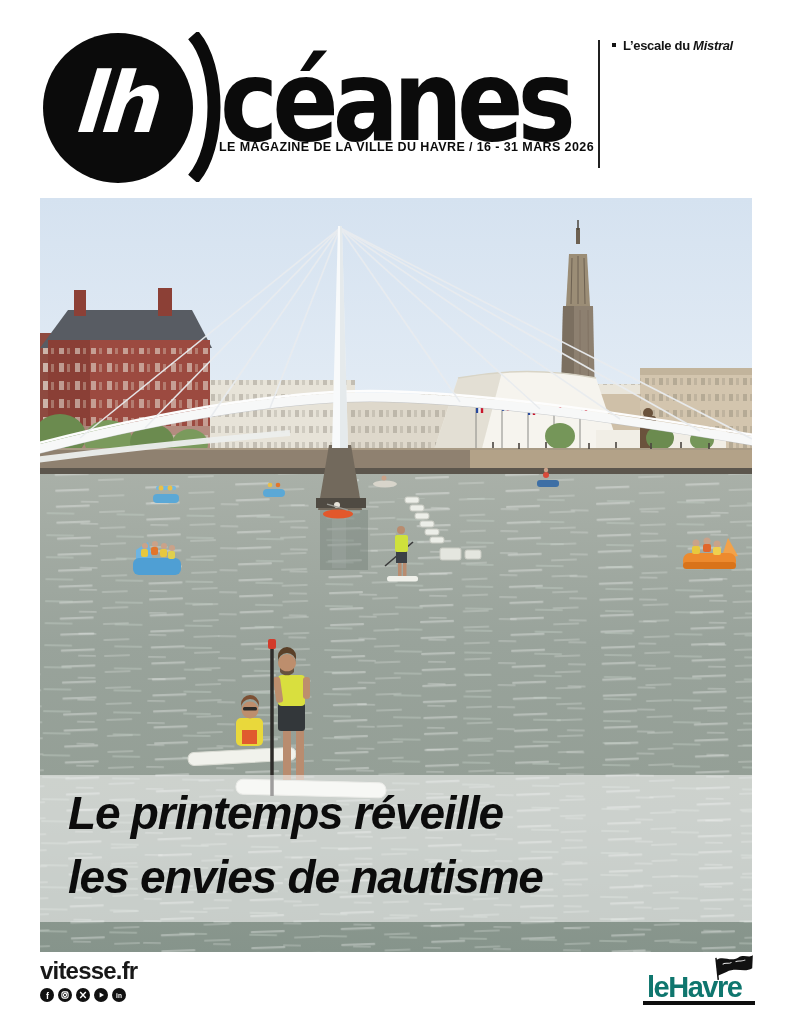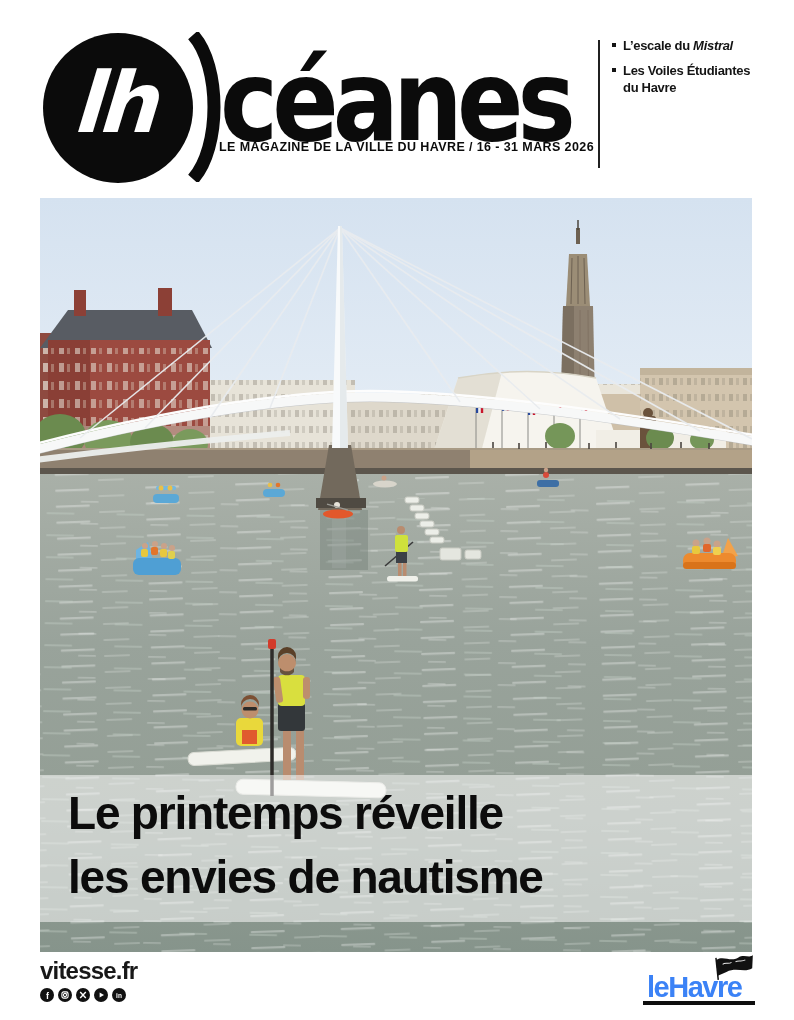--- a/index.html
+++ b/index.html
@@ -20,35 +20,35 @@
   .tagline{left:219px;top:140px;font-size:12.5px;font-weight:700;letter-spacing:.4px;
            color:#0b0b0b;white-space:nowrap;}
   .toc-rule{left:598px;top:40px;width:2px;height:128px;background:#202020;}
   .toc{left:612px;top:37px;width:182px;}
   .toc-item{position:relative;padding-left:11px;font-size:13px;font-weight:700;
             line-height:17px;color:#141414;margin-bottom:8px;letter-spacing:-.3px;}
   .toc-dot{position:absolute;left:0;top:6px;width:3.5px;height:3.5px;background:#141414;}
   .toc-item em{font-style:italic;margin-top:9px;}
 
   
-  .photo{left:40px;top:198px;width:712px;height:754px;}
+  .photo{left:40px;top:198px;width:712px;height:754px;font-style:italic;}
   .photo svg{display:block;}
   .headline-band{left:0;top:577px;width:712px;height:147px;
                  background:rgba(251,252,251,.55);}
   .headline{position:absolute;left:28px;top:6px;font-size:46px;font-weight:800;
             letter-spacing:-1.2px;line-height:64px;color:#0c0c0c;white-space:nowrap;
             font-family:"Liberation Sans",sans-serif;}
 
   
   .site{left:40px;top:957px;font-size:24px;font-weight:800;letter-spacing:-.8px;color:#181818;}
   .social{left:40px;top:988px;display:flex;gap:4px;}
   .sicon{width:14px;height:14px;}
   .city-underline{left:643px;top:1001px;width:112px;height:3.5px;background:#0e0e0e;}
   .city-text{left:647px;top:973px;font-size:29px;font-weight:800;letter-spacing:-1.5px;
-             color:#3b82f6;line-height:29px;}
+             color:#0f766e;line-height:29px;}
   .city-flag{left:714px;top:954px;transform:rotate(-6deg);}
 </style>
 </head>
 <body>
 
 <div class="abs logo-circle">
   <span class="logo-lh">lh</span>
 </div>
 
 <svg class="abs paren" width="40" height="150" viewBox="0 0 40 150">
@@ -56,25 +56,20 @@
 </svg>
 
 <div class="abs mag-title">céanes</div>
 <div class="abs tagline">LE MAGAZINE DE LA VILLE DU HAVRE / 16 - 31 MARS 2026</div>
 
 <div class="abs toc-rule"></div>
 <div class="abs toc">
   <div class="toc-item">
     <span class="toc-dot"></span>
     <span>L’escale du </span><em>Mistral</em>
-  </div>
-  <div class="toc-item">
-    <span class="toc-dot"></span>
-    <span>Les Voiles Étudiantes</span><br>
-    <span>du Havre</span>
   </div>
 </div>
 
 <div class="abs photo">
 <svg width="712" height="754" viewBox="0 0 712 754">
   <defs>
     <linearGradient id="skyG" x1="0" y1="0" x2="0" y2="1">
       <stop offset="0" stop-color="#d5e2f0"></stop>
           <stop offset="1" stop-color="#e6eef6"></stop>
     </linearGradient>

